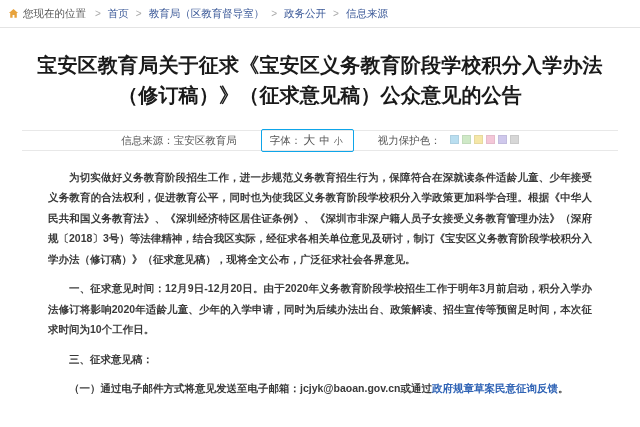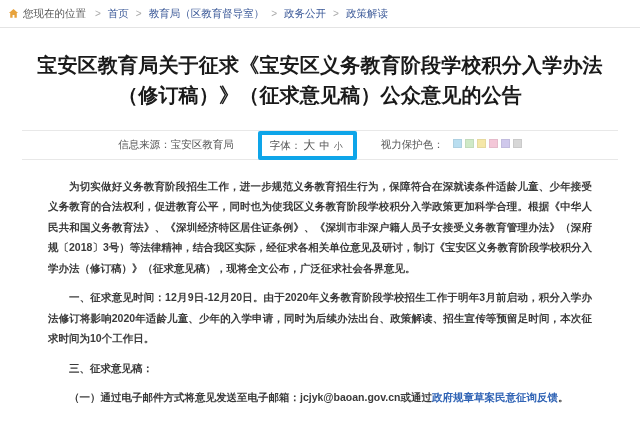--- a/index.html
+++ b/index.html
@@ -55,31 +55,31 @@
     color: #1a1a1a;
     line-height: 1.5;
     margin: 22px 12px 0 12px;
     letter-spacing: 0.2px;
   }
 
   .meta-bar {
     margin: 20px 0 0 0;
     border-top: 1px solid #e8e8e8;
     border-bottom: 1px solid #e8e8e8;
-    height: 30px;
+    height: 21px;
     display: flex;
     align-items: center;
     justify-content: center;
     gap: 0px;
     font-size: 10.5px;
     color: #555;
   }
   .meta-item { padding: 0 14px; white-space: nowrap; }
   .meta-box {
-    border: 4px solid #0ea5e9;
+    border: 1px solid #0ea5e9;
     padding: 2px 8px;
     margin: 0 10px;
     border-radius: 2px;
     color: #555;
     white-space: nowrap;
   }
   .meta-box .fs-opt { margin: 0 2px; cursor: pointer; }
   .meta-box .fs-opt.big { font-size: 12px; }
   .meta-box .fs-opt.mid { font-size: 10.5px; }
   .meta-box .fs-opt.small { font-size: 9px; }
@@ -113,21 +113,21 @@
       </svg>
     </span>
     <span class="crumb-label">您现在的位置</span>
     <span class="crumb-sep">&gt;</span>
     <a href="#" class="crumb link">首页</a>
     <span class="crumb-sep">&gt;</span>
     <a href="#" class="crumb link">教育局（区教育督导室）</a>
     <span class="crumb-sep">&gt;</span>
     <a href="#" class="crumb link">政务公开</a>
     <span class="crumb-sep">&gt;</span>
-    <a href="#" class="crumb link">政策解读</a>
+    <a href="#" class="crumb link">信息来源</a>
   </div>
 
   <div class="content">
     <div class="doc-title">宝安区教育局关于征求《宝安区义务教育阶段学校积分入学办法（修订稿）》（征求意见稿）公众意见的公告</div>
 
     <div class="meta-bar">
       <span class="meta-item">
         <span>信息来源：</span><span>宝安区教育局</span>
       </span>
       <span class="meta-box">

